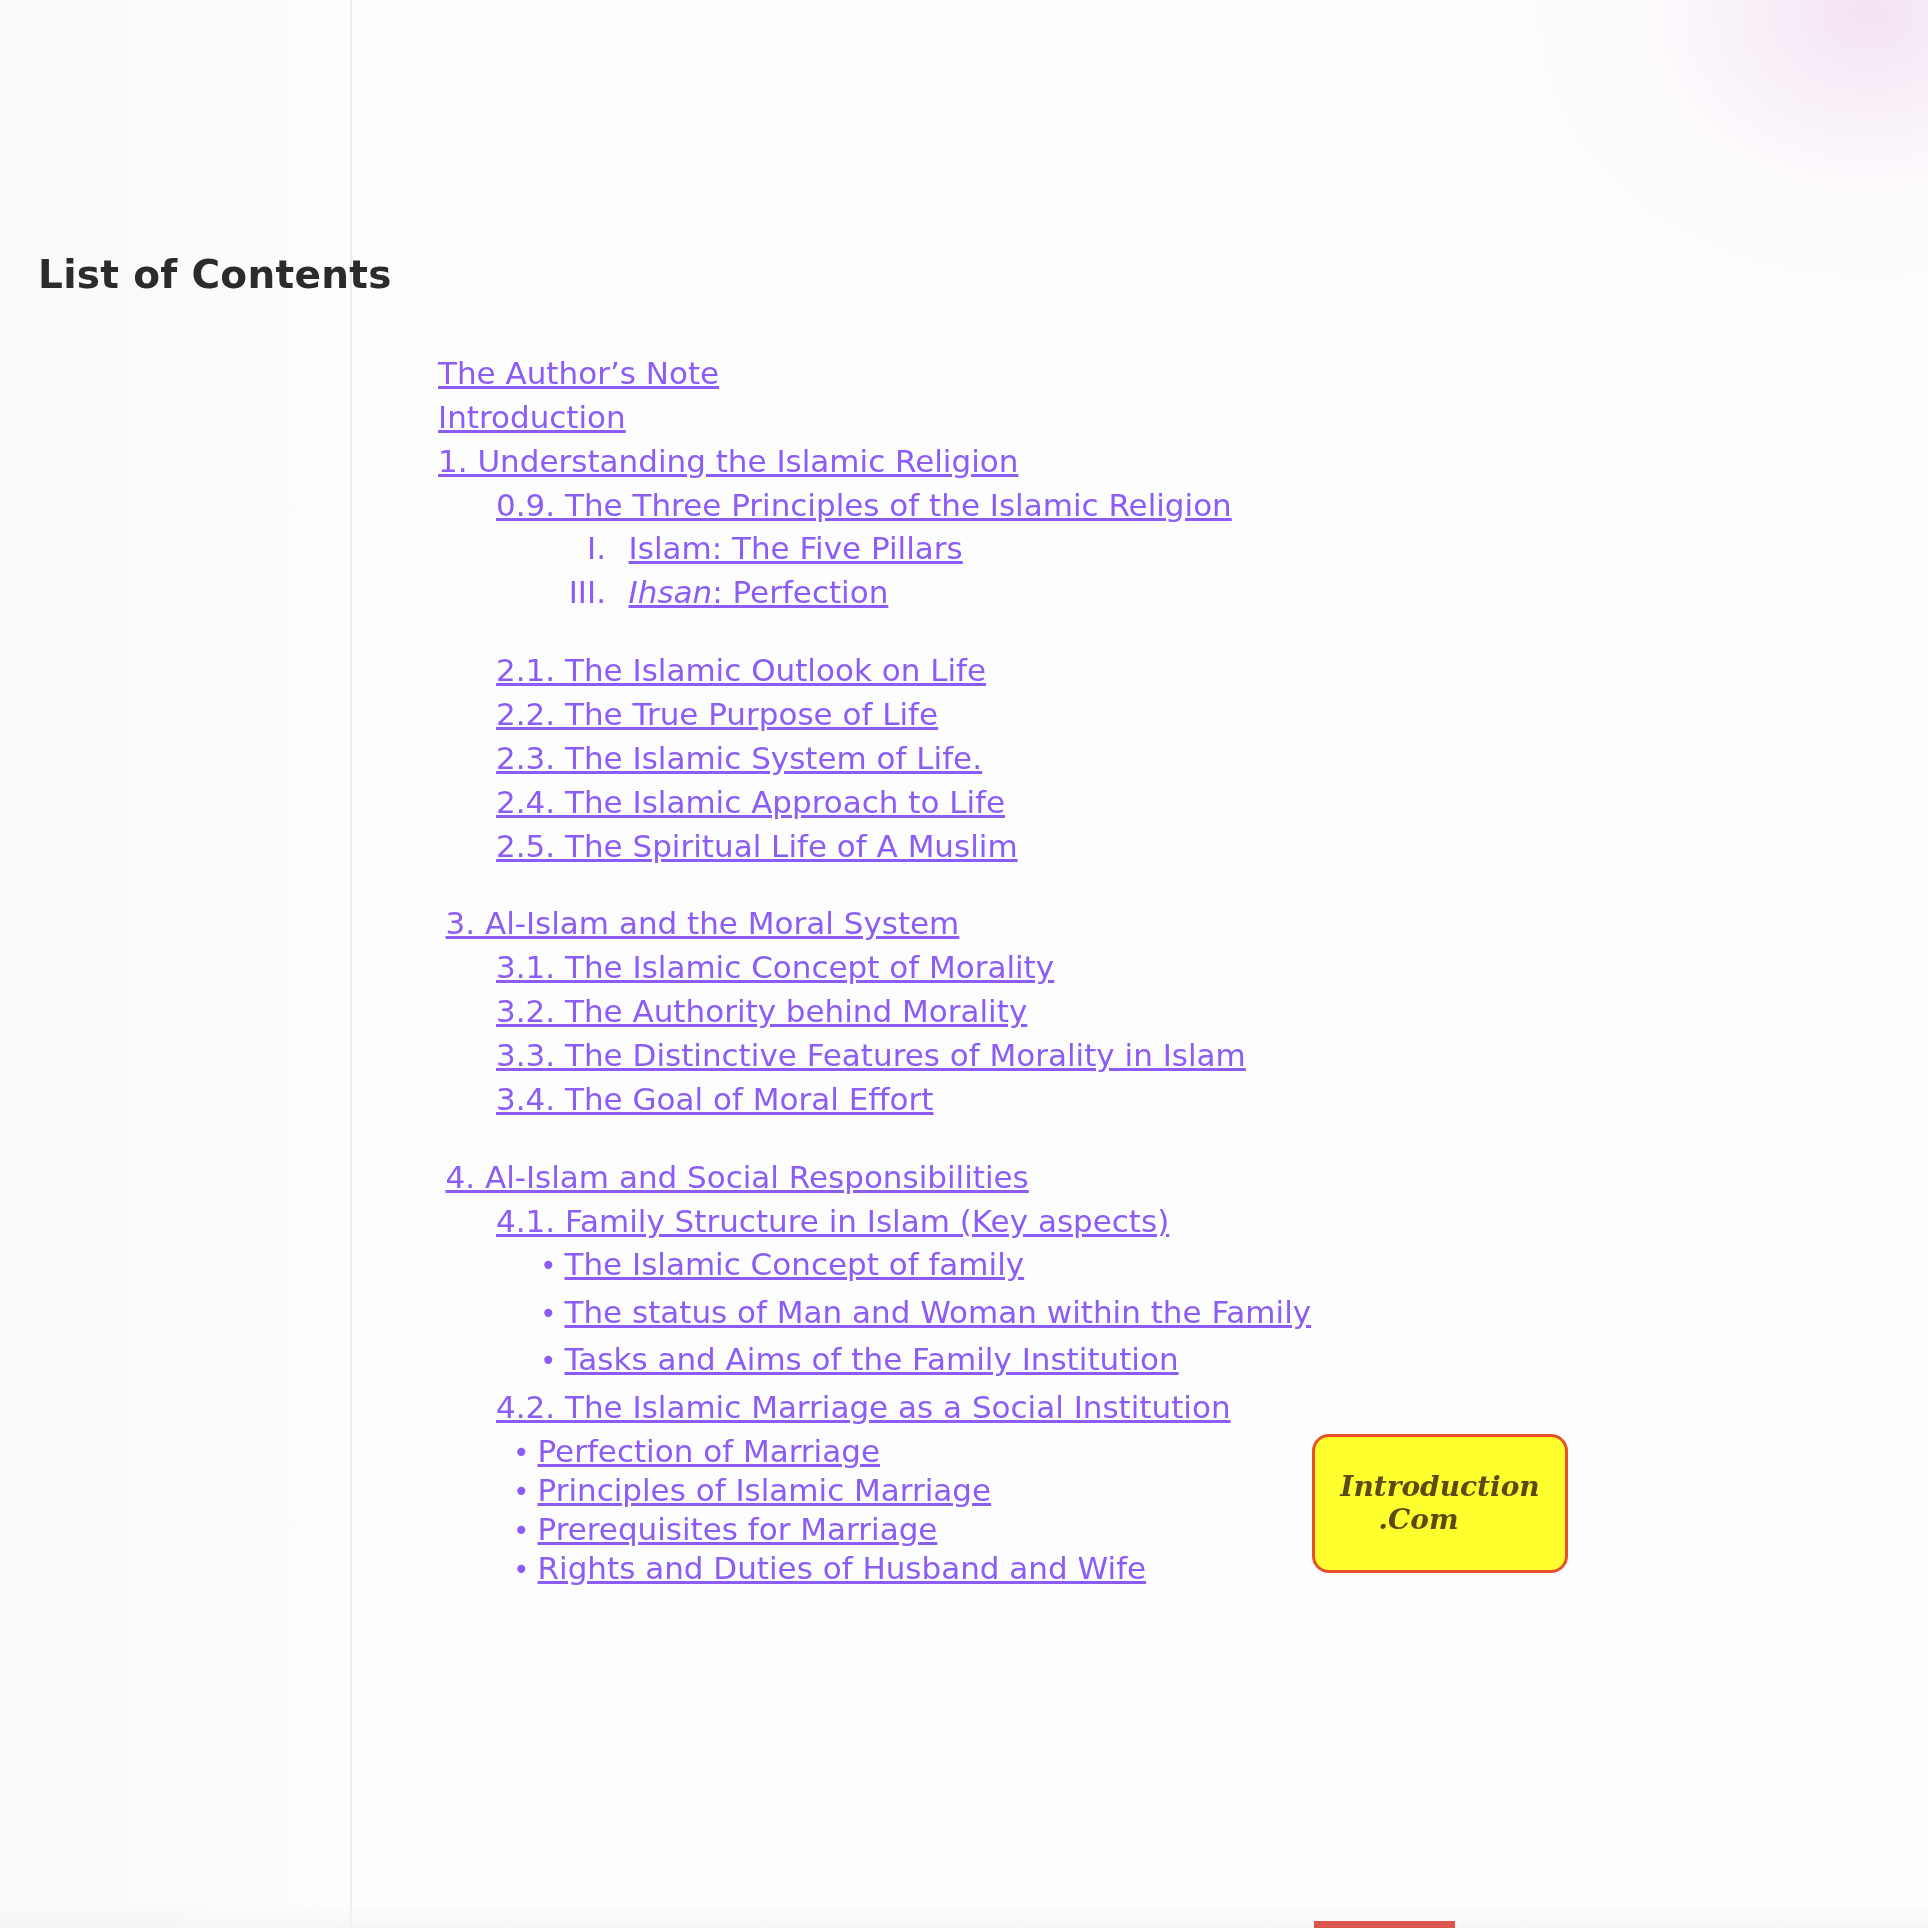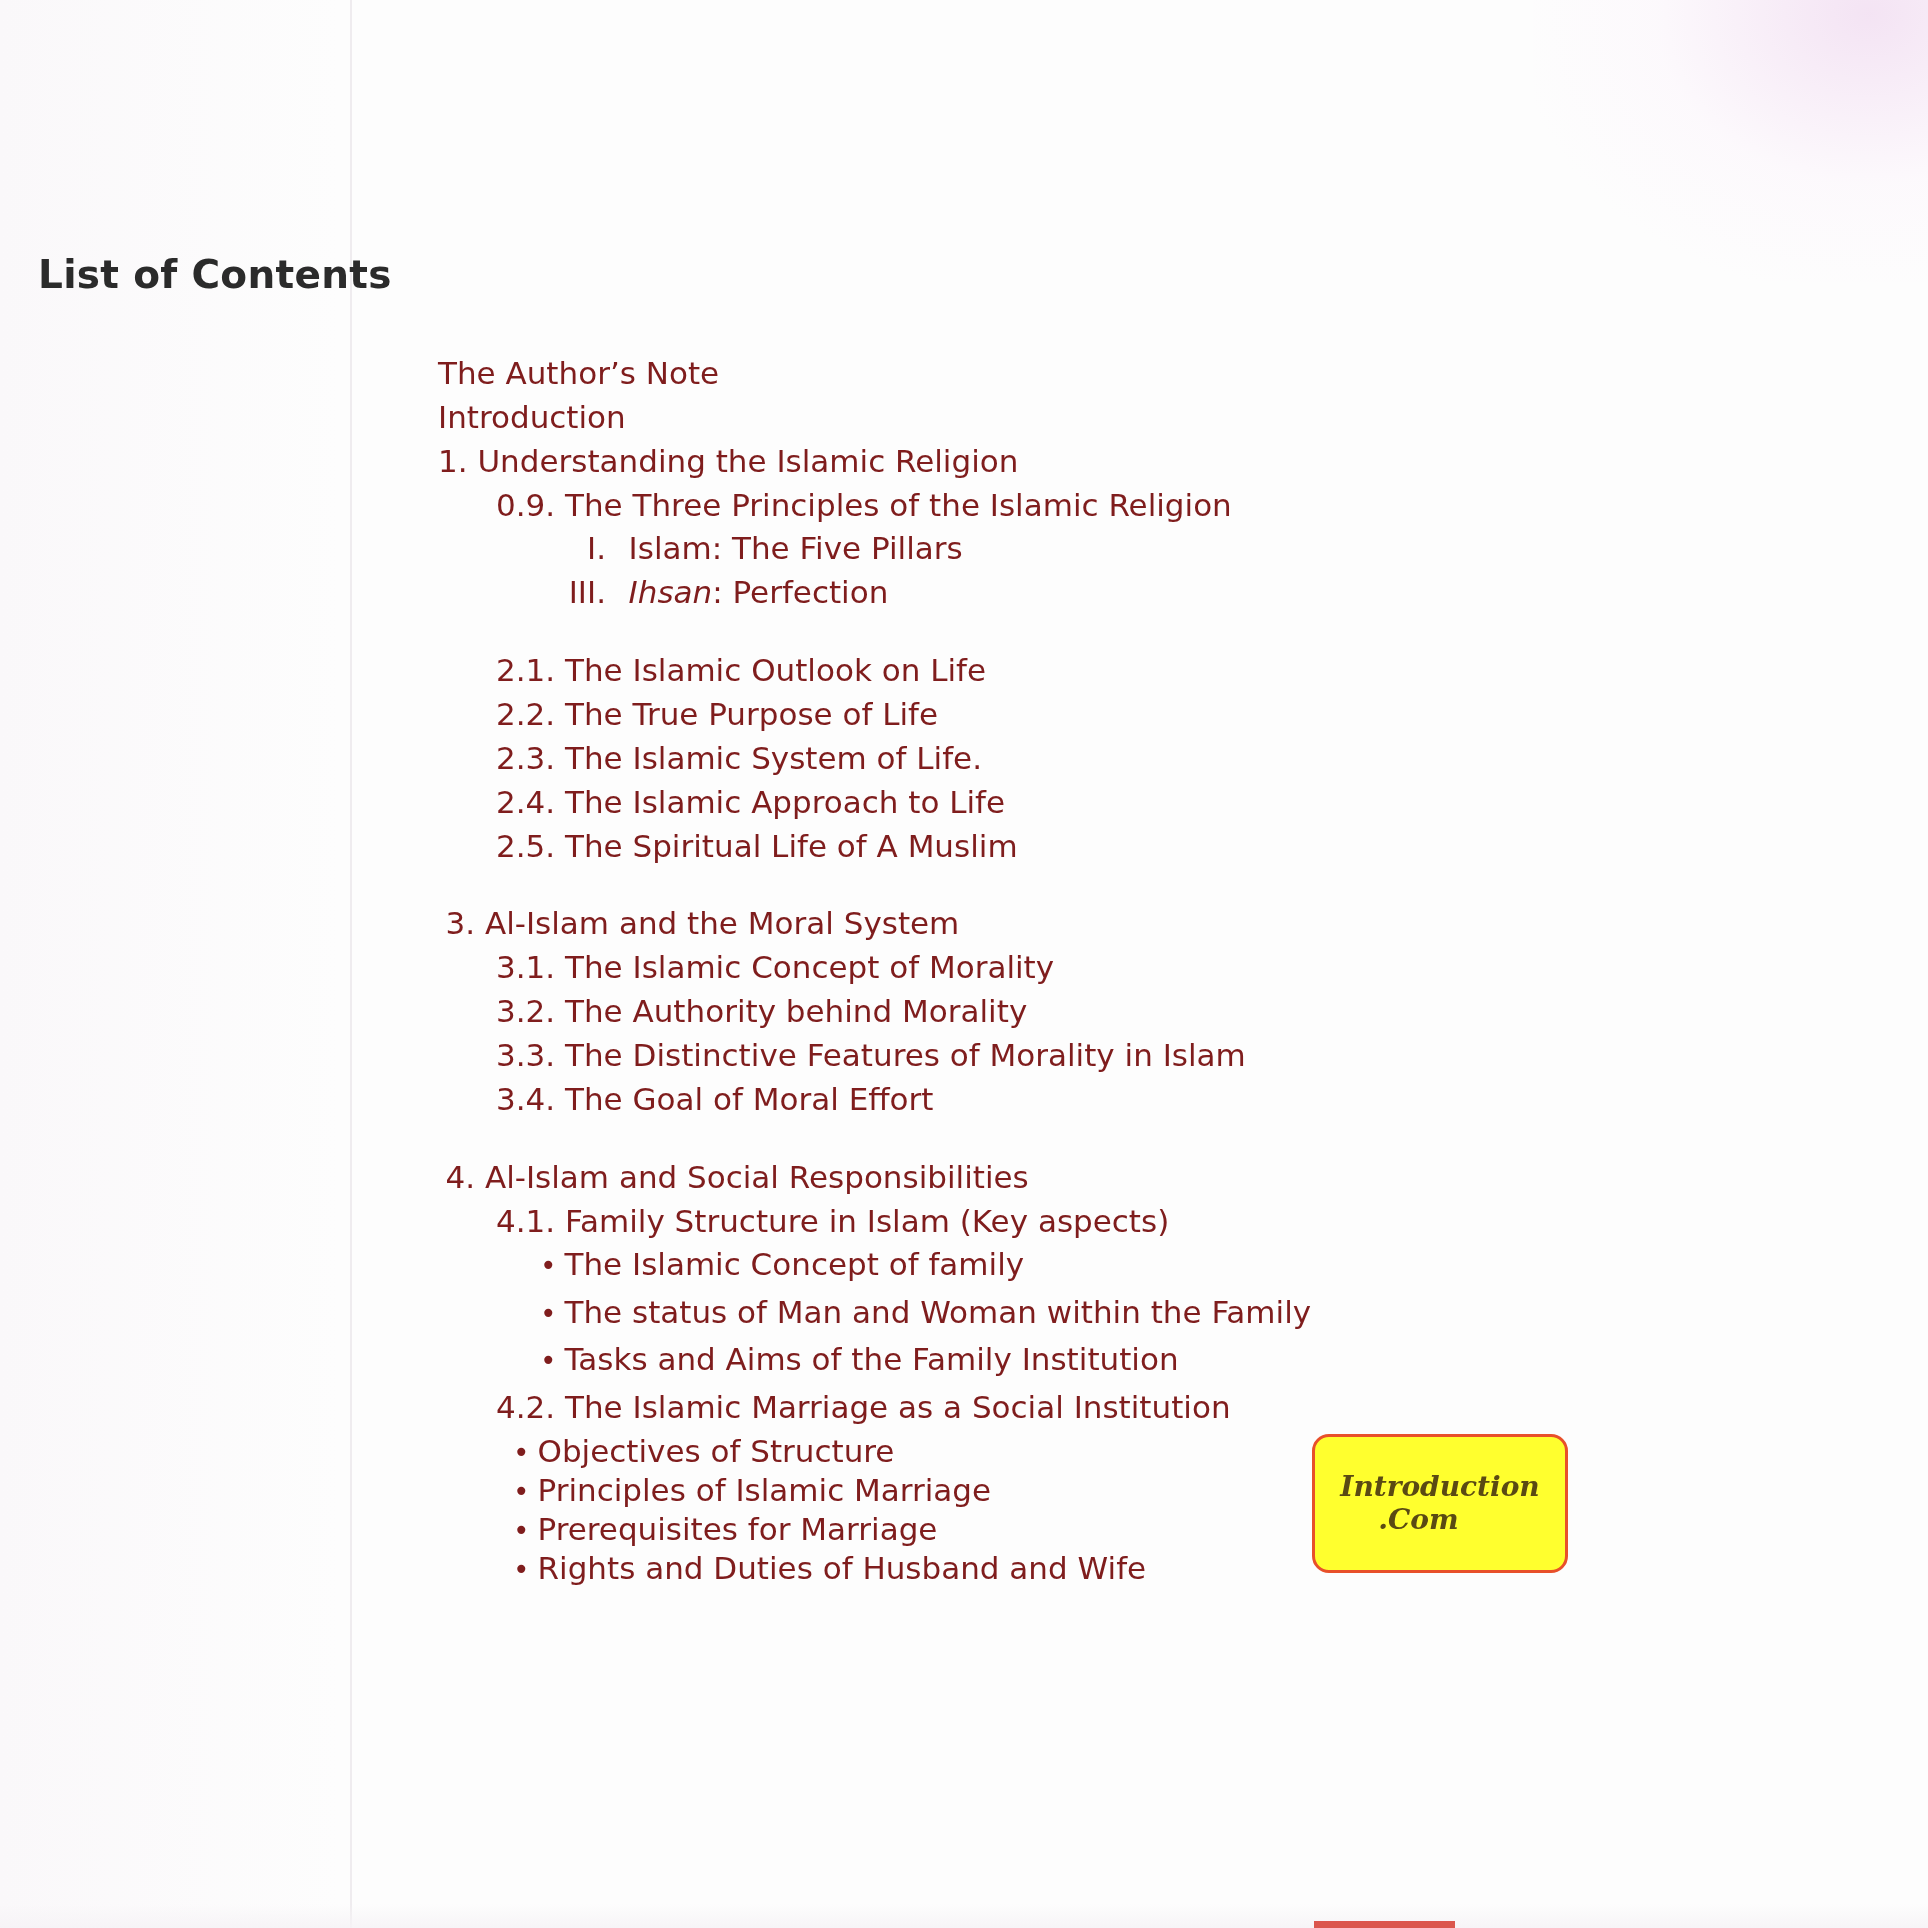--- a/index.html
+++ b/index.html
@@ -68,23 +68,24 @@
     font-weight: bold;
     font-size: 39px;
     color: #2b2b2b;
     margin-top: 252px;
     margin-left: 38px;
     letter-spacing: 0.3px;
   }
   .toc {
     margin-top: 60px;
     padding-left: 438px;
-    color: #7f1d1d;
+    color: #8b5cf6;
     font-size: 31px;
     line-height: 1.08;
+    text-decoration: underline;
   }
   .line {
     white-space: nowrap;
     margin: 0 0 10.4px 0;
   }
   .lvl0 { margin-left: 0px; }
   .lvl0b { margin-left: 7.5px; }
   .lvl1 { margin-left: 58px; }
   .roman {
     margin-left: 108px;
@@ -197,21 +198,21 @@
       <div class="line bullet">
         <span class="dot">•</span><span>The status of Man and Woman within the Family</span>
       </div>
       <div class="line bullet">
         <span class="dot">•</span><span>Tasks and Aims of the Family Institution</span>
       </div>
 
       <div class="line lvl1">4.2. The Islamic Marriage as a Social Institution</div>
 
       <div class="line bullet-tight">
-        <span class="dot">•</span><span>Objectives of Structure</span>
+        <span class="dot">•</span><span>Perfection of Marriage</span>
       </div>
       <div class="line bullet-tight">
         <span class="dot">•</span><span>Principles of Islamic Marriage</span>
       </div>
       <div class="line bullet-tight">
         <span class="dot">•</span><span>Prerequisites for Marriage</span>
       </div>
       <div class="line bullet-tight">
         <span class="dot">•</span><span>Rights and Duties of Husband and Wife</span>
       </div>

